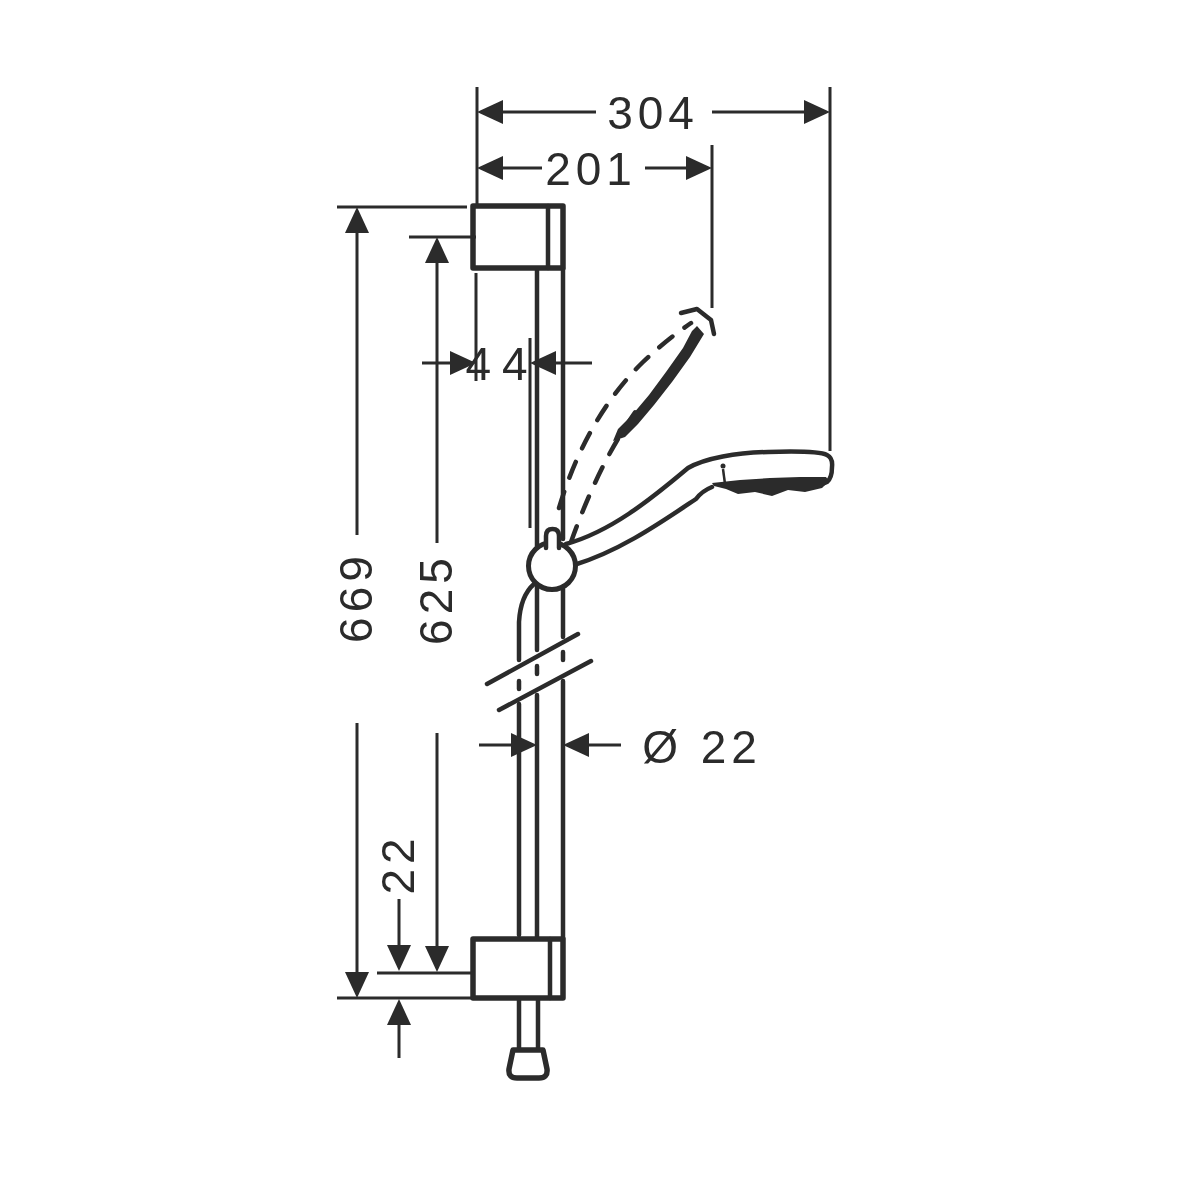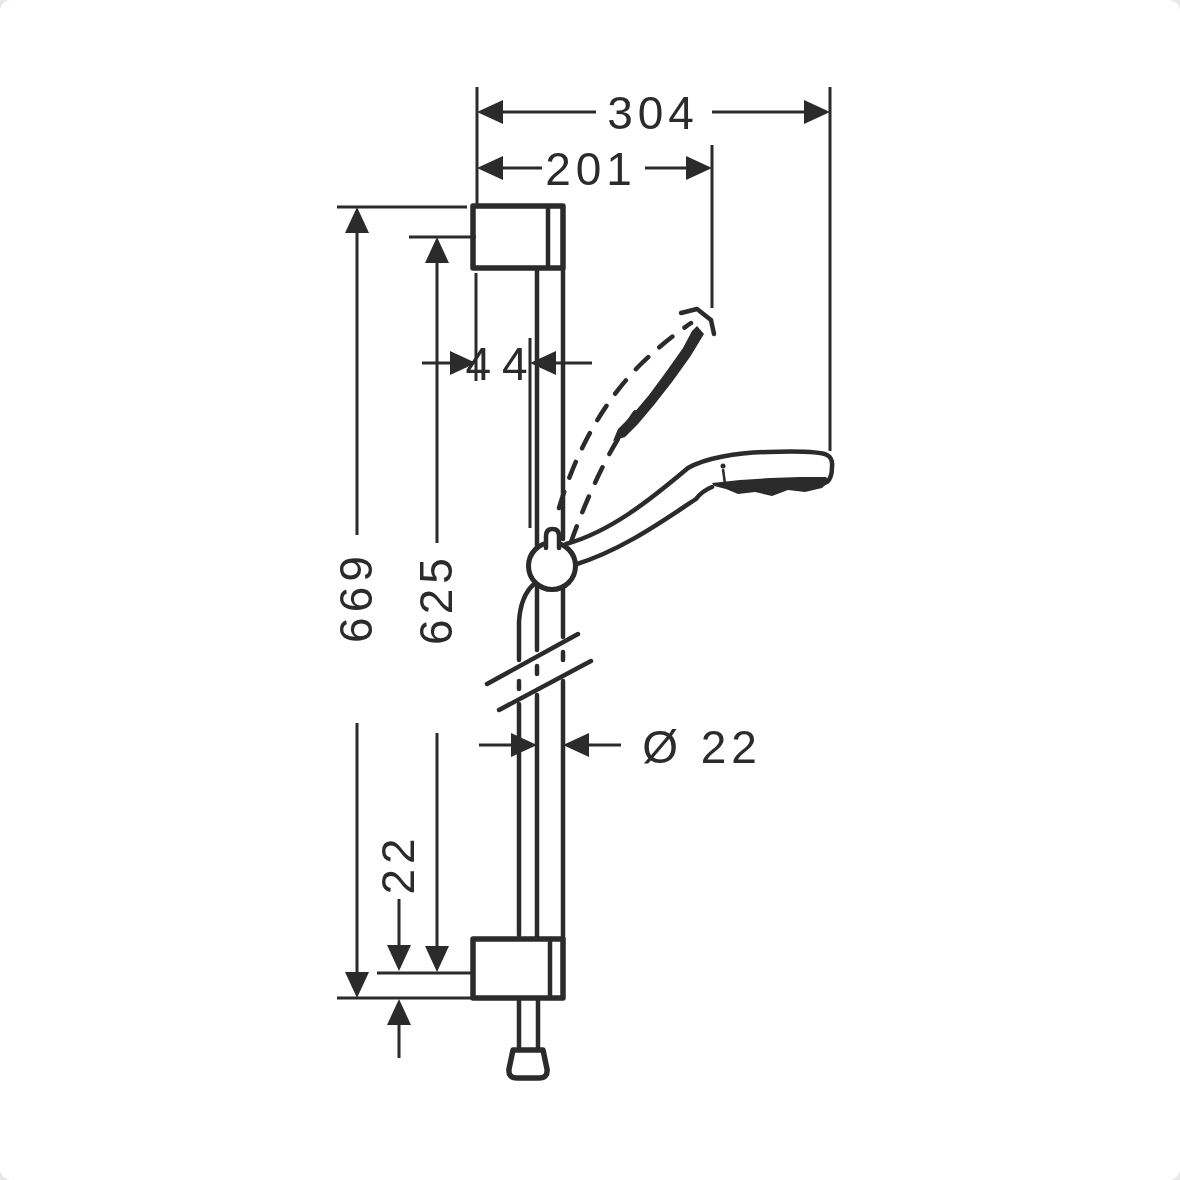--- a/index.html
+++ b/index.html
@@ -1,20 +1,20 @@
 <!DOCTYPE html>
 <html style="--line: #2b2b2b; --bg: #ffffff;"><head>
 <meta charset="utf-8">
 <style>
   :root { --line: #2b2b2b; --bg: #ffffff; }
   html,body { margin:0; padding:0; }
   body { background:#e8e8e8; }
   .canvas {
     width:1180px; height:1180px; background:var(--bg);
-    position:relative; margin:0 auto; overflow:hidden;border-radius:12px;
+    position:relative; margin:0 auto; overflow:hidden;
   }
   svg { display:block; color:var(--line); }
   .obj   { fill:none; stroke:currentColor; stroke-width:4.5; stroke-linecap:round; stroke-linejoin:round; }
   .obj-heavy { fill:#ffffff; stroke:currentColor; stroke-width:5.5; stroke-linejoin:round; }
   .obj-fill  { fill:#ffffff; stroke:none; }
   .dark  { fill:currentColor; stroke:none; }
   .dim   { fill:none; stroke:currentColor; stroke-width:3; }
   .arrow { fill:currentColor; stroke:none; }
   .dashed{ fill:none; stroke:currentColor; stroke-width:4.5; stroke-linecap:round;
            stroke-dasharray:17 15; }

